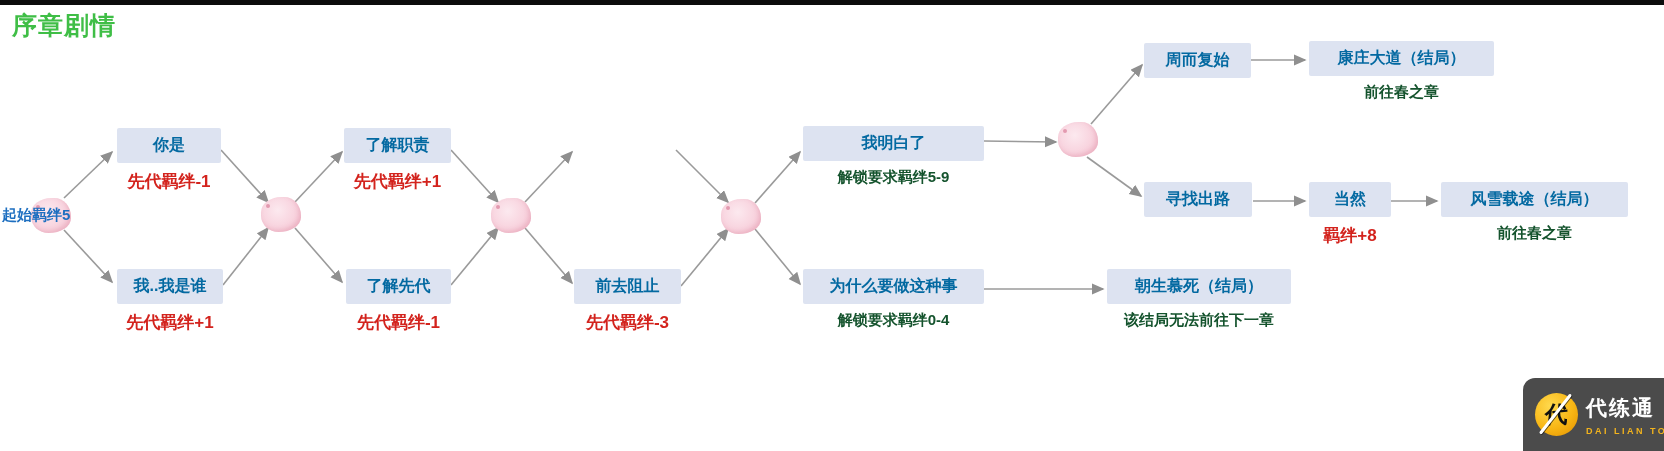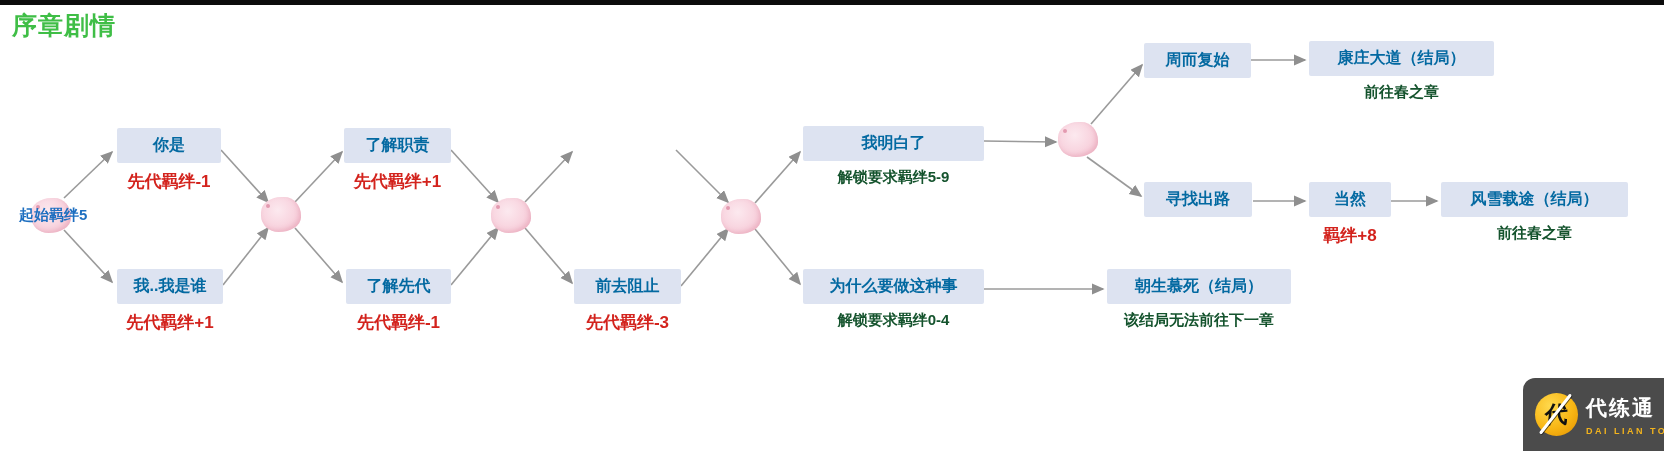--- a/index.html
+++ b/index.html
@@ -17,21 +17,21 @@
   .note-blue { color:#14532d; font-size:15px; }
 
   .blob { position:absolute; width:40px; height:35px;
           background:radial-gradient(circle at 42% 38%, #fce9ef 0%, #f8d3de 55%, #f3bccd 100%);
           border-radius:55% 45% 62% 48% / 48% 58% 46% 52%;
           box-shadow:inset -2px -2px 4px rgba(224,150,170,.45); }
   .blob::after { content:""; position:absolute; left:5px; top:7px; width:4px; height:4px;
           border-radius:50%; background:#e39ab0; }
 
   .start-label { position:absolute; left:2px; top:206px; width:76px; font-size:15px;
-          font-weight:bold; color:#1e6fc0; white-space:nowrap; z-index:3;margin-left:17px; }
+          font-weight:bold; color:#1e6fc0; white-space:nowrap; z-index:3; }
 
   .watermark { position:absolute; left:1523px; top:378px; width:141px; height:73px;
           background:#4b4b4b; border-top-left-radius:12px; display:flex; align-items:center; }
   .wm-circle { position:relative; width:43px; height:43px; margin-left:12px; border-radius:50%;
           background:radial-gradient(circle at 35% 30%, #ffd94e 0%, #f8b614 55%, #e08f00 100%);
           display:flex; align-items:center; justify-content:center; flex:0 0 auto; }
   .wm-circle span { font-size:23px; font-weight:bold; color:#111; transform:skewX(-6deg); }
   .wm-slash { position:absolute; left:19px; top:-4px; width:3px; height:50px; background:#fff;
           transform:rotate(38deg); border-radius:2px; box-shadow:1px 0 0 rgba(0,0,0,.6); }
   .wm-text { margin-left:8px; }

